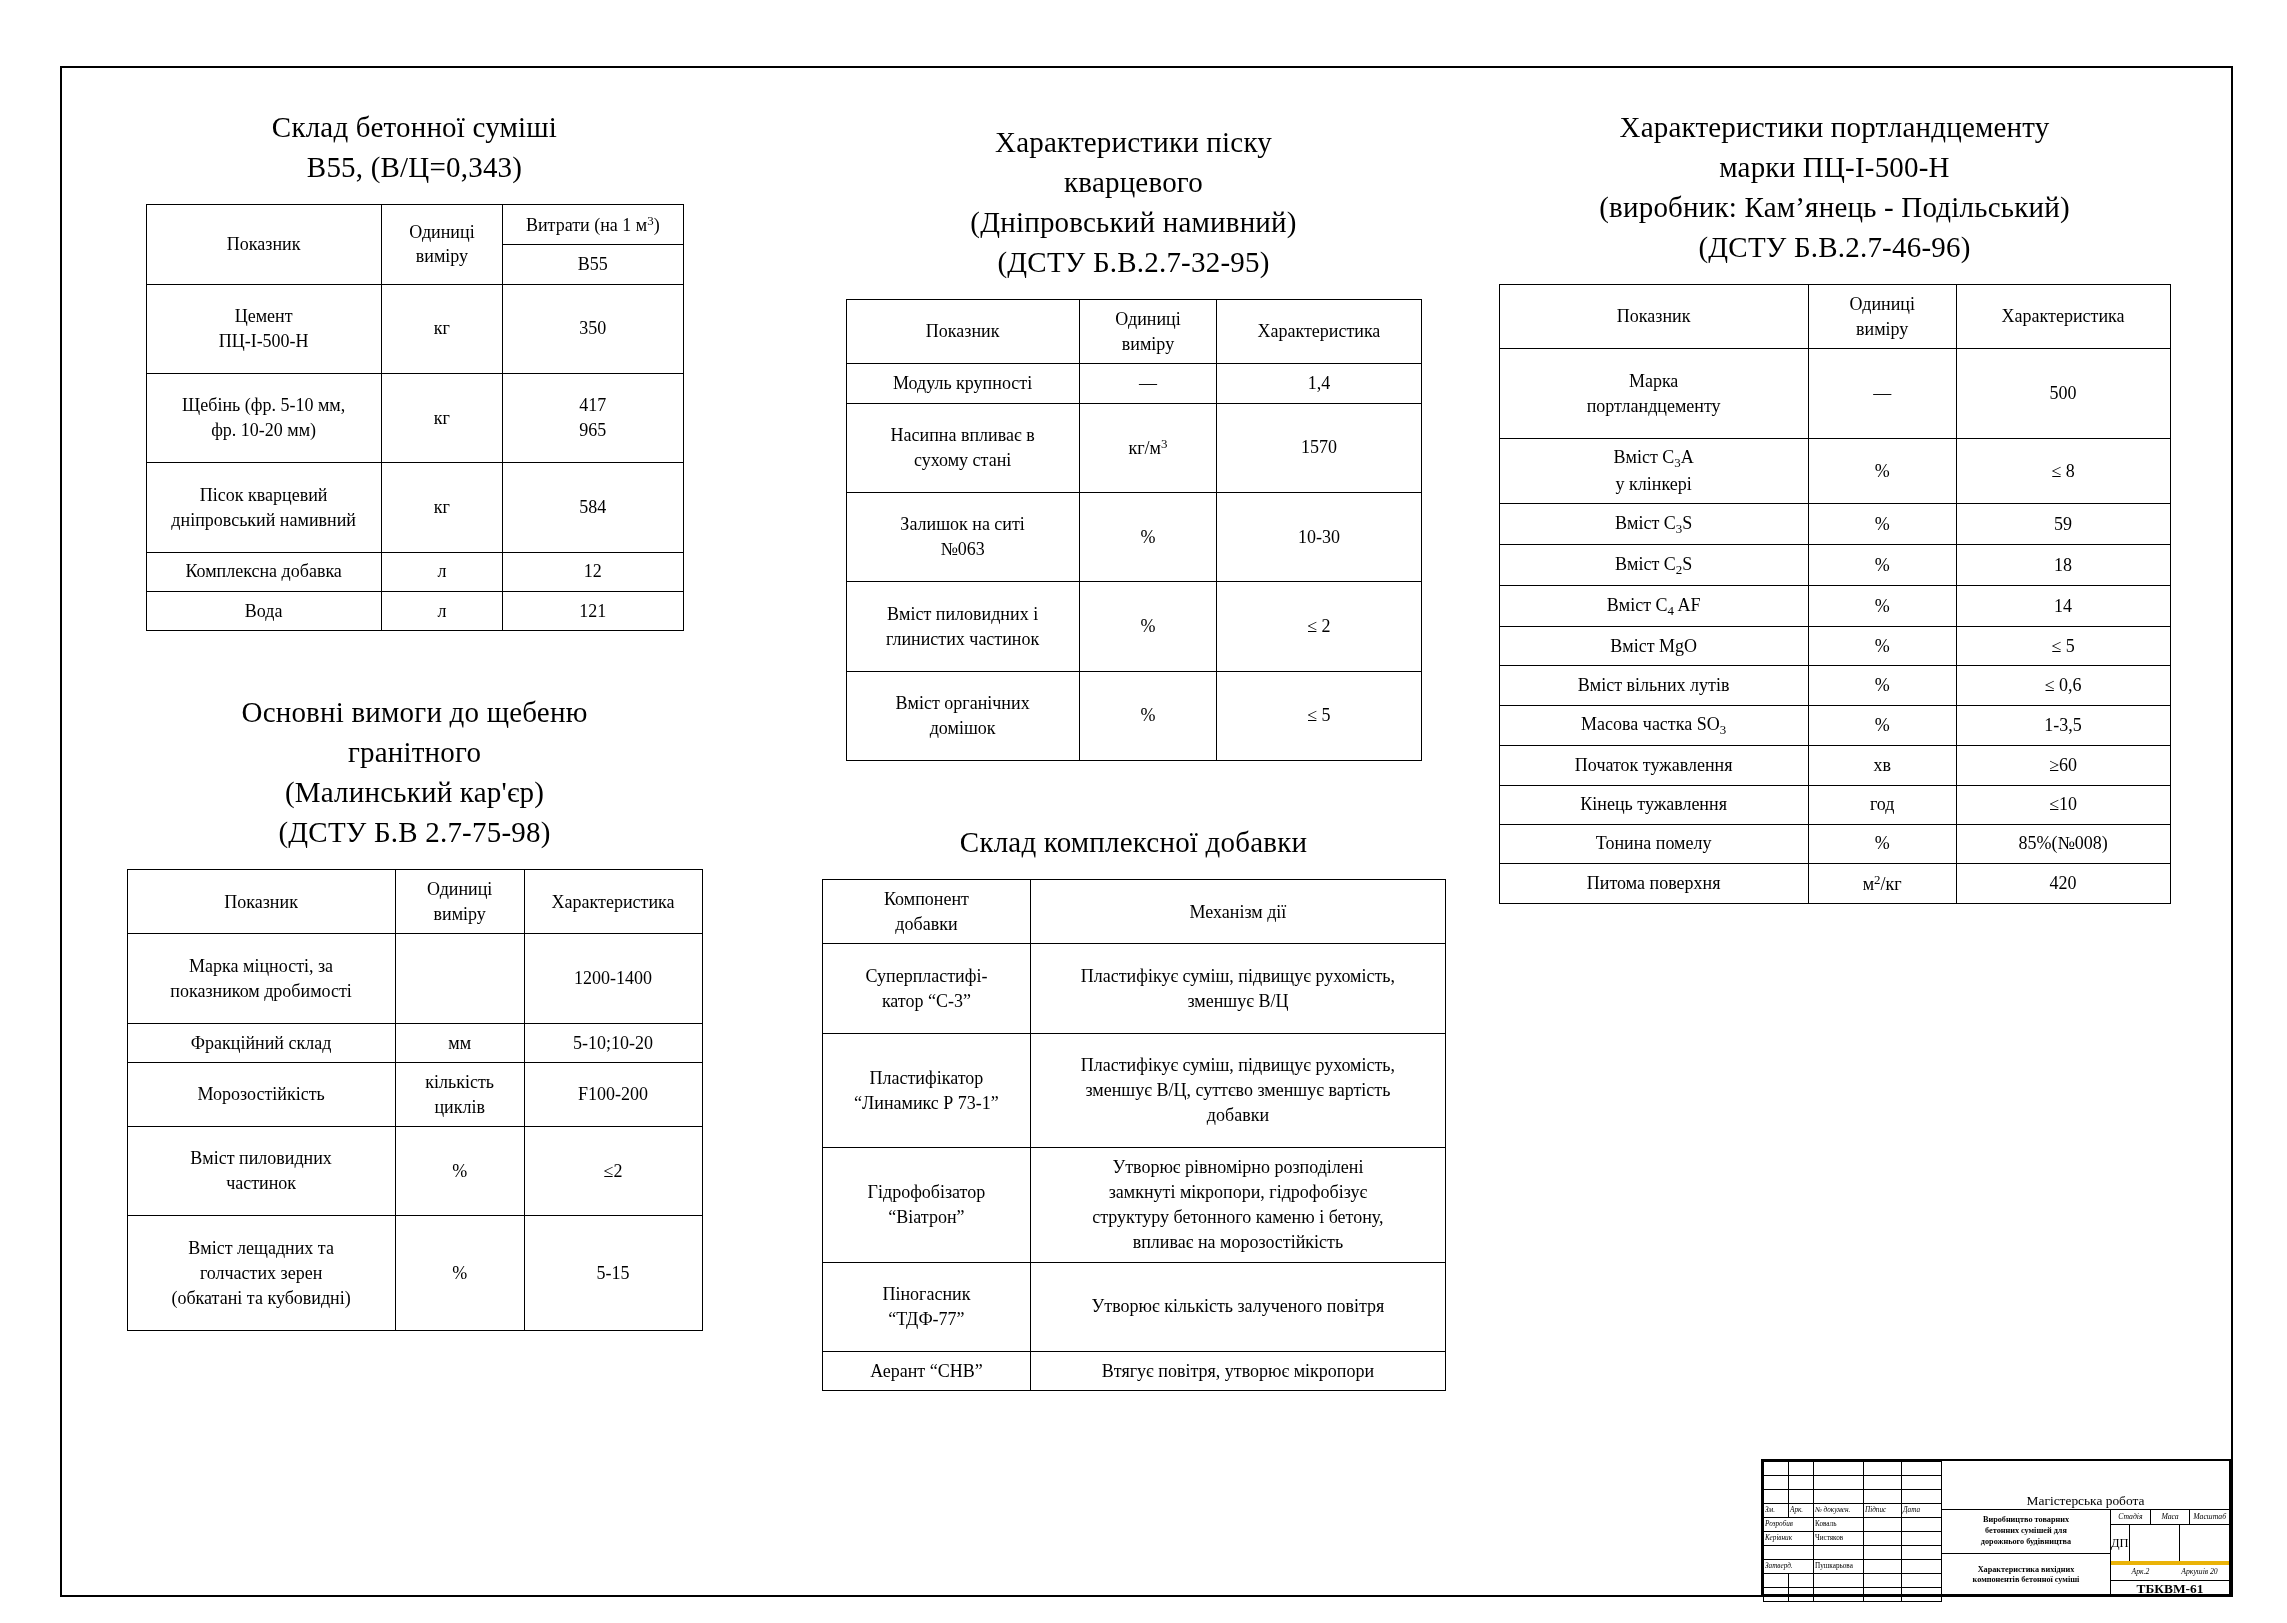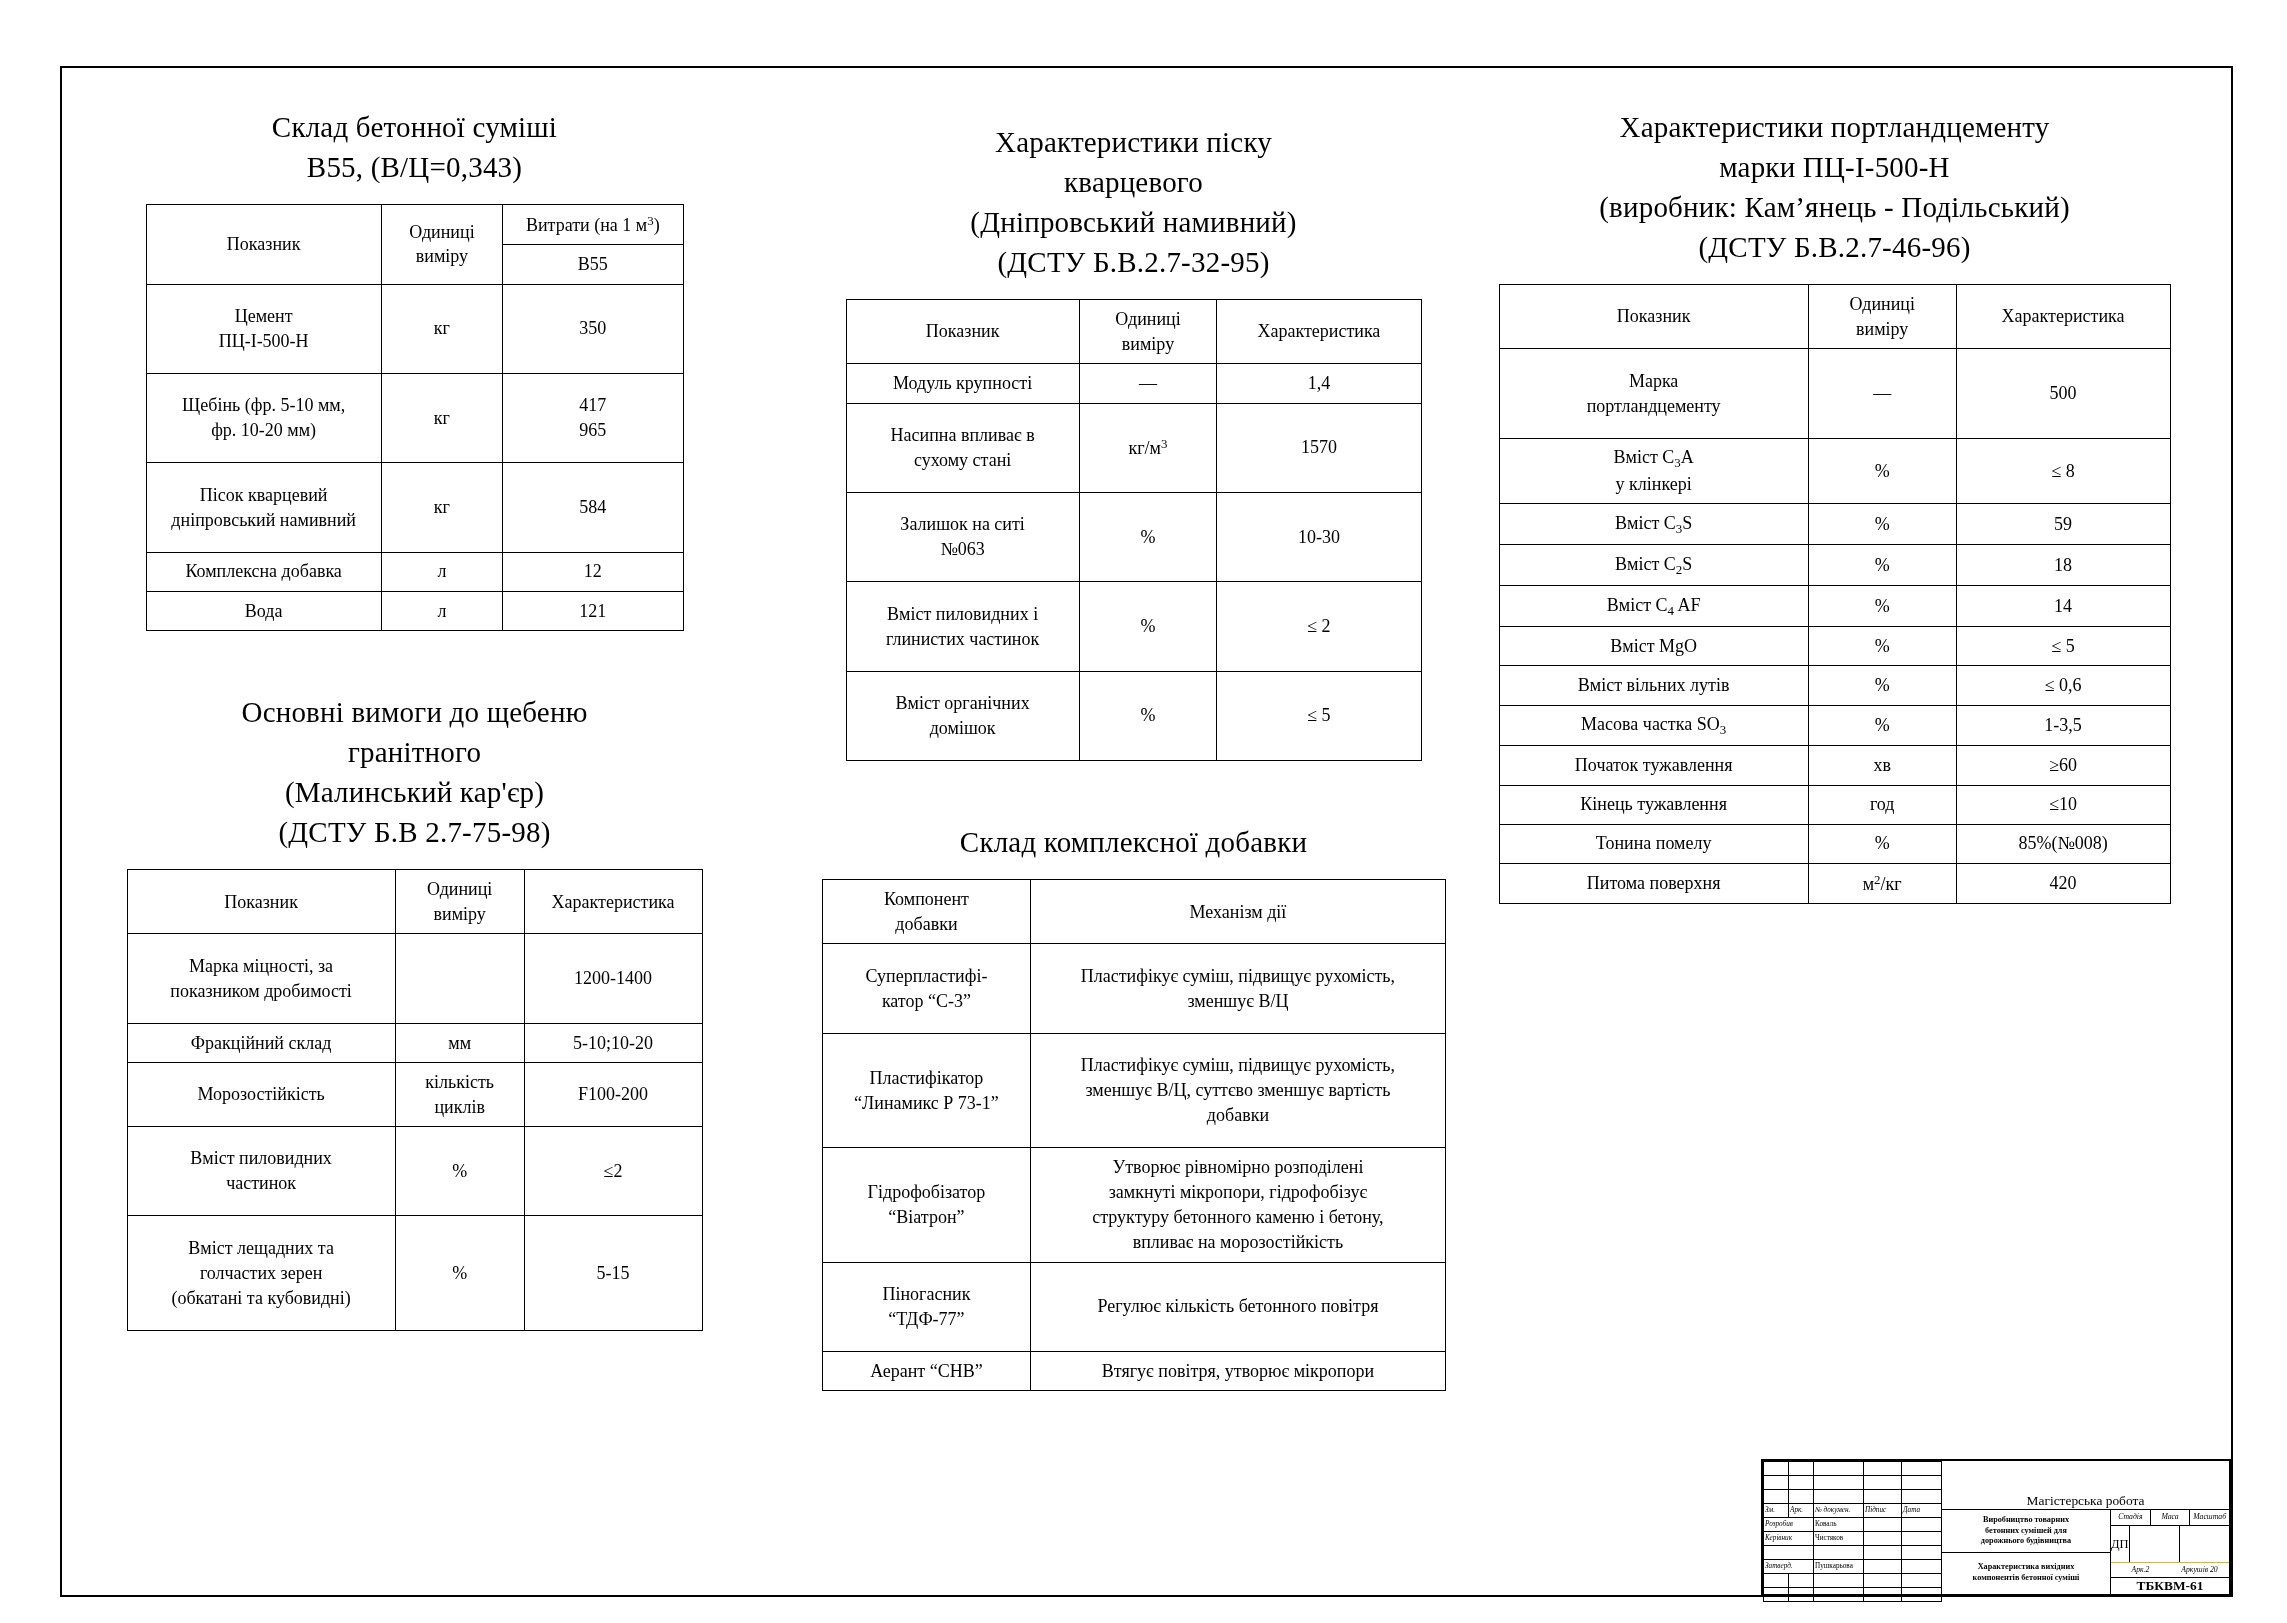--- a/index.html
+++ b/index.html
@@ -206,21 +206,21 @@
     border-right: 1px solid #000;
     font-size: 7.7px;
     font-style: italic;
     text-align: center;
     line-height: 14.4px;
   }
   #tb-meta-hdr div:last-child { border-right: none; }
   #tb-meta-vals {
     display: flex;
     height: 36px;
-    border-bottom: 1px solid #eab308;
+    border-bottom: 4px solid #eab308;
     gap: 44px;
   }
   #tb-meta-vals div {
     flex: 1;
     border-right: 1px solid #000;
     font-size: 12.5px;
     text-align: center;
     line-height: 36px;
   }
   #tb-meta-vals div:last-child { border-right: none; }
@@ -495,21 +495,21 @@
             <span class="cellline">структуру бетонного каменю і бетону,</span>
             <span class="cellline">впливає на морозостійкість</span>
           </td>
         </tr>
 
         <tr class="tall-1">
           <td class="c1">
             <span class="cellline">Піногасник</span>
             <span class="cellline">“ТДФ-77”</span>
           </td>
-          <td class="c2">Регулює кількість бетонного повітря</td>
+          <td class="c2">Утворює кількість залученого повітря</td>
         </tr>
 
         <tr>
           <td class="c1">Аерант “СНВ”</td>
           <td class="c2">Втягує повітря, утворює мікропори</td>
         </tr>
       </tbody>
     </table>
   </div>
 

